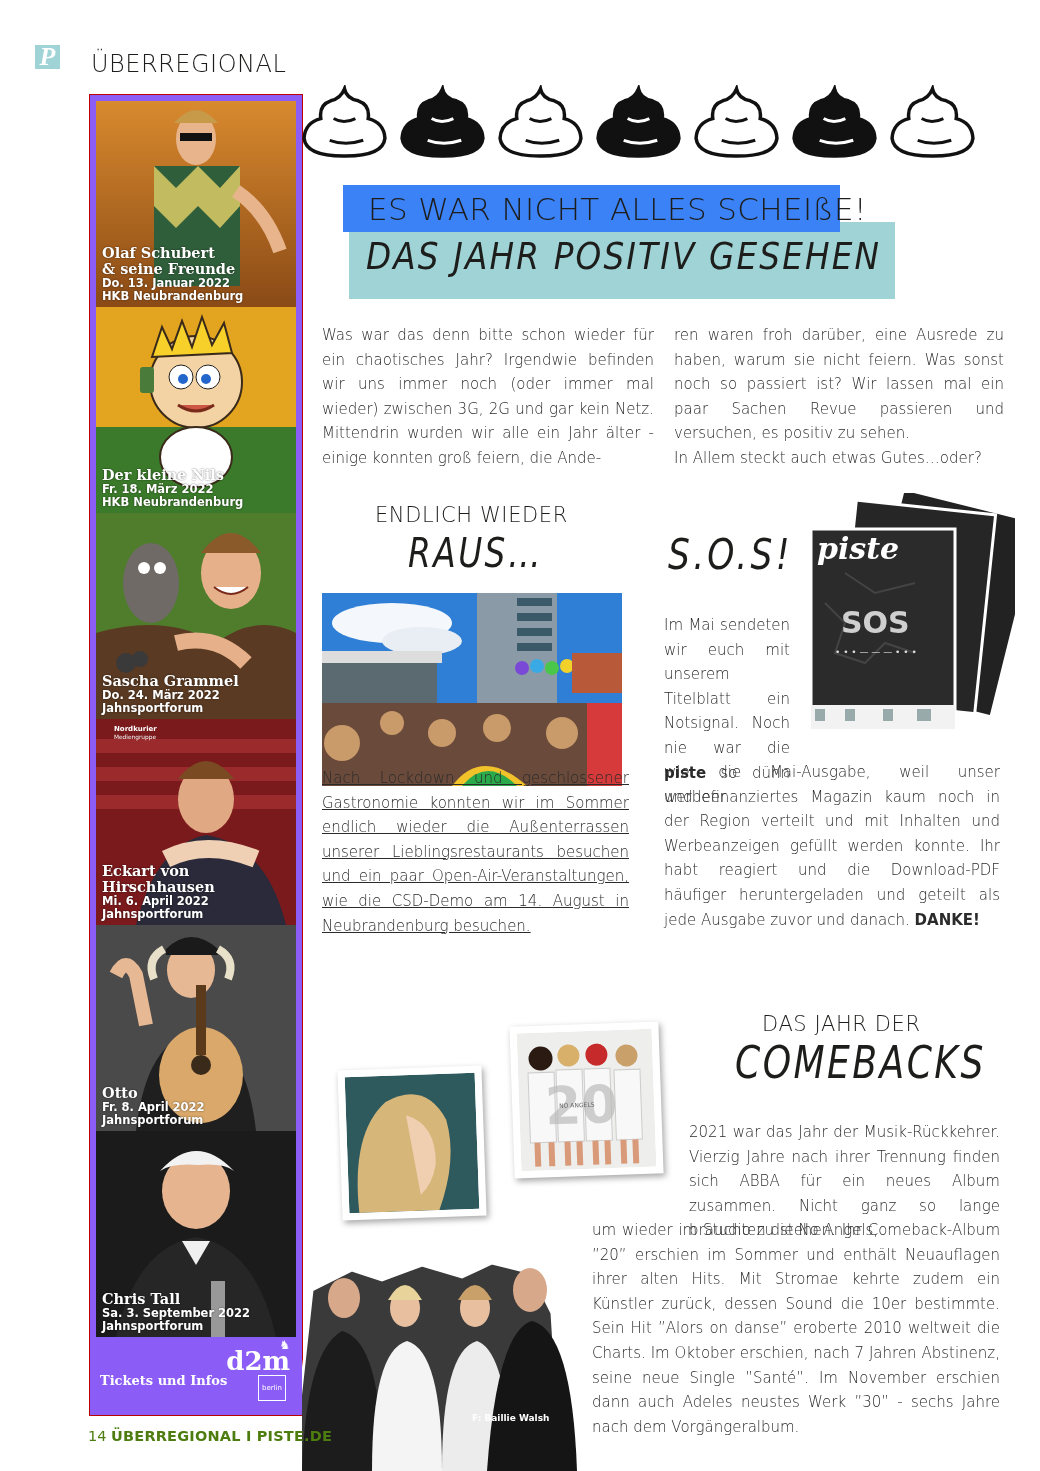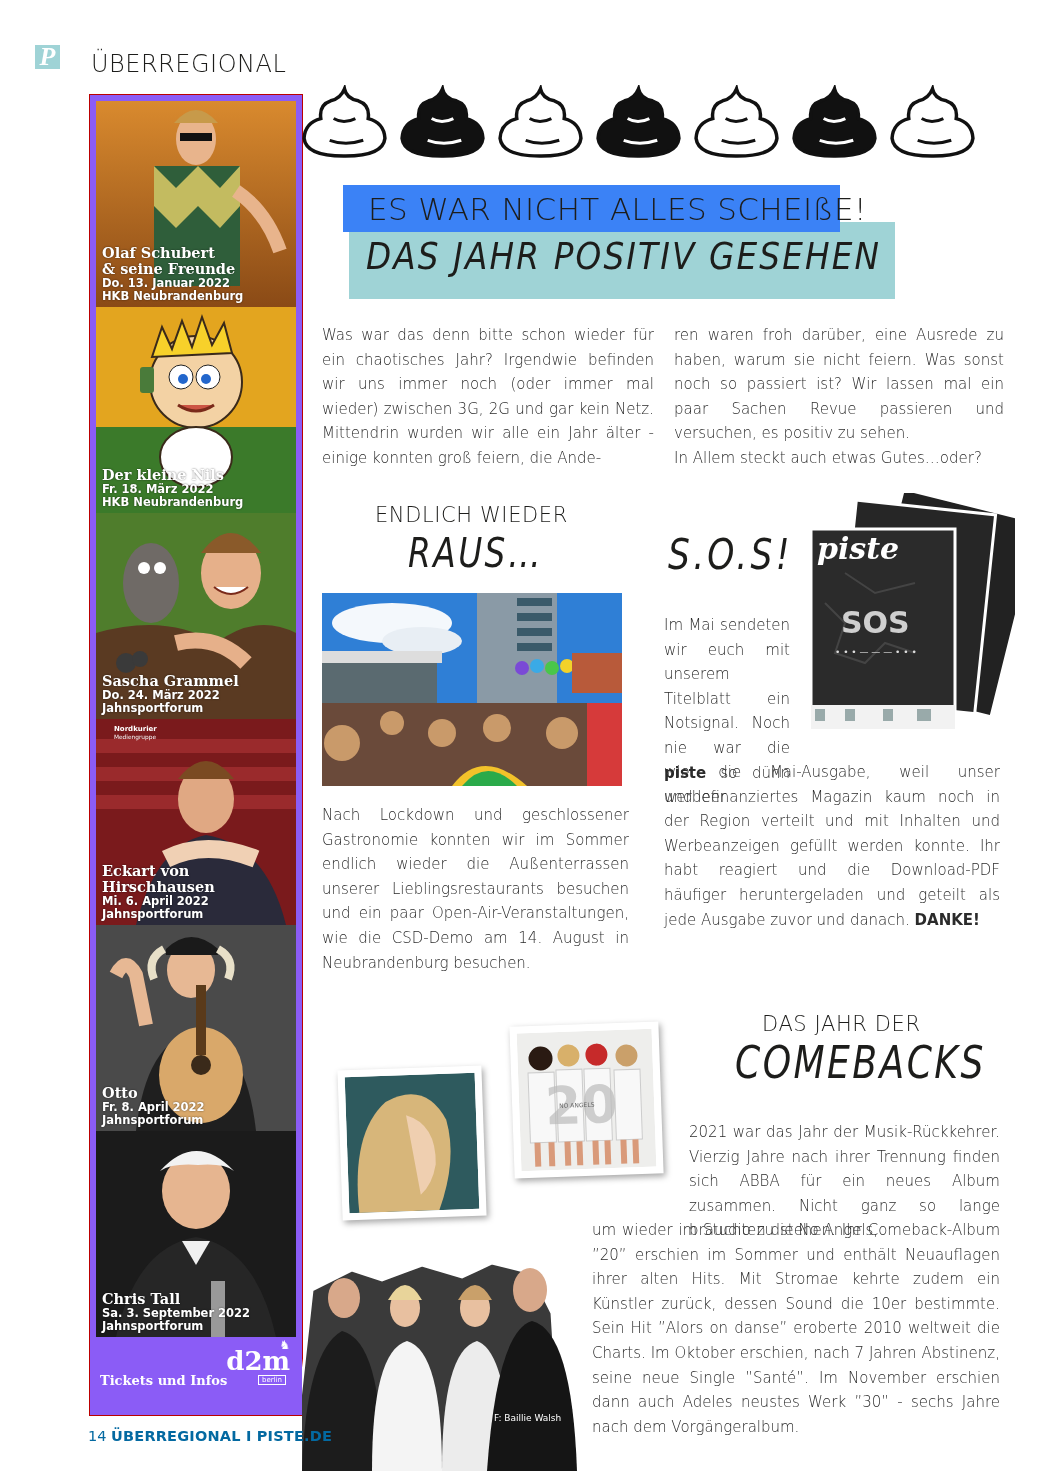--- a/index.html
+++ b/index.html
@@ -20,25 +20,25 @@
   .ad-panel .fig { position: absolute; inset: 0; }
   .ad-panel .caption { position: absolute; left: 6px; bottom: 4px; color: #fff; text-shadow: 0 0 2px rgba(0,0,0,.6); }
   .ad-panel .name { font-family: "DejaVu Serif", serif; font-weight: bold; font-size: 14.5px; line-height: 16px; }
   .ad-panel .date, .ad-panel .venue { font-weight: bold; font-size: 11.5px; line-height: 13px; }
   .nk-logo { position: absolute; left: 6px; top: 6px; color: #fff; font-size: 7px; line-height: 8px; font-weight: bold; margin-left: 12px; }
   .nk-logo small { font-weight: normal; display: block; }
   .ad-footer { position: relative; height: 72px; color: #fff; padding: 8px 4px 0 4px; }
   .ad-footer .l1, .ad-footer .l2, .ad-footer .l3 { font-family: "DejaVu Serif", serif; font-weight: bold; font-size: 13px; line-height: 13px; margin-top: 29px; }
   .ad-footer .l4 { font-family: "DejaVu Serif", serif; font-weight: bold; font-size: 6.5px; margin-top: 6px; }
   .d2m { position: absolute; right: 6px; top: 12px; font-family: "DejaVu Serif", serif; font-weight: bold; font-size: 26px; line-height: 24px; color: #fff; }
-  .d2m-sub { position: absolute; right: 10px; top: 38px; font-size: 7px; border: 1px solid #fff; padding: 0 3px; color: #fff; }
+  .d2m-sub { position: absolute; right: 10px; top: 38px; font-size: 7px; border: 1px solid #fff; padding: 8px 3px; color: #fff; }
   .d2m-bear { position: absolute; right: 6px; top: 1px; font-size: 12px; color: #fff; }
 
   
-  .page-footer { left: 88px; top: 1428px; font-size: 14.5px; color: #0369a1; }
+  .page-footer { left: 88px; top: 1428px; font-size: 14.5px; color: #4d7c0f; }
   .page-footer b { font-weight: bold; letter-spacing: 0.2px; }
 
   
   .poops { left: 300px; top: 85px; width: 680px; height: 75px; display: flex; gap: 9px; }
   .poop { width: 89px; height: 75px; }
 
   
   .banner1 { left: 343px; top: 185px; width: 497px; height: 47px; background: #3b82f6; }
   .banner1 span { position: absolute; left: 25px; top: 6px; font-size: 31px; letter-spacing: 0.4px; font-weight: 300; color: #1d1d1b; white-space: nowrap; }
   .banner2 { left: 349px; top: 222px; width: 546px; height: 77px; background: #9fd3d6; }
@@ -48,37 +48,37 @@
   .txt { font-family: "DejaVu Sans", sans-serif; font-size: 15px; line-height: 24.6px; color: #2b2b2b; text-align: justify; font-weight: 300; }
   .intro-left { left: 322px; top: 323px; width: 332px; }
   .intro-right { left: 674px; top: 323px; width: 330px; }
 
   .h-small { font-size: 21px; letter-spacing: 0.6px; font-weight: 300; color: #1d1d1b; white-space: nowrap; }
   .h-hand { font-family: "DejaVu Sans", sans-serif; font-weight: 200; font-style: italic; color: #1d1d1b; white-space: nowrap; transform: scaleX(0.82); transform-origin: left; }
 
   .raus-kicker { left: 375px; top: 503px; }
   .raus-hand { left: 408px; top: 530px; font-size: 40px; letter-spacing: 3px; }
   .csd-photo { left: 322px; top: 593px; width: 300px; height: 193px; overflow: hidden; }
-  .csd-text { left: 322px; top: 803px; width: 307px; }
+  .csd-text { left: 322px; top: 766px; width: 307px; text-decoration: underline; }
 
   .sos-hand { left: 668px; top: 530px; font-size: 42px; letter-spacing: 4px; }
   .sos-text-narrow { left: 664px; top: 613px; width: 126px; }
   .sos-text-wide { left: 664px; top: 760px; width: 336px; }
   .mags { left: 805px; top: 493px; width: 210px; height: 240px; }
 
   .comeback-kicker { left: 762px; top: 1012px; }
   .comeback-hand { left: 735px; top: 1037px; font-size: 44px; letter-spacing: 3px; }
   .cb-text-narrow { left: 689px; top: 1120px; width: 311px; }
   .cb-text-wide { left: 592px; top: 1218px; width: 408px; }
 
   .polaroid { background: #fff; box-shadow: 2px 3px 6px rgba(0,0,0,.35); padding: 7px; }
   .adele { left: 340px; top: 1068px; width: 144px; height: 150px; transform: rotate(-2deg); }
   .noangels { left: 512px; top: 1024px; width: 149px; height: 152px; transform: rotate(-2deg); }
   .abba { left: 302px; top: 1250px; width: 280px; height: 221px; }
-  .photo-credit { left: 494px; top: 1413px; font-size: 9px; color: #fff; font-weight: 400; text-align: center; }
+  .photo-credit { left: 472px; top: 1413px; font-size: 9px; color: #fff; font-weight: 700; text-align: center; }
 
   .bold { font-weight: bold; }
 </style>
 </head>
 <body>
 
 <div class="abs logo-p">P</div>
 <div class="abs section-title">ÜBERREGIONAL</div>
 
 <div class="abs ad">

